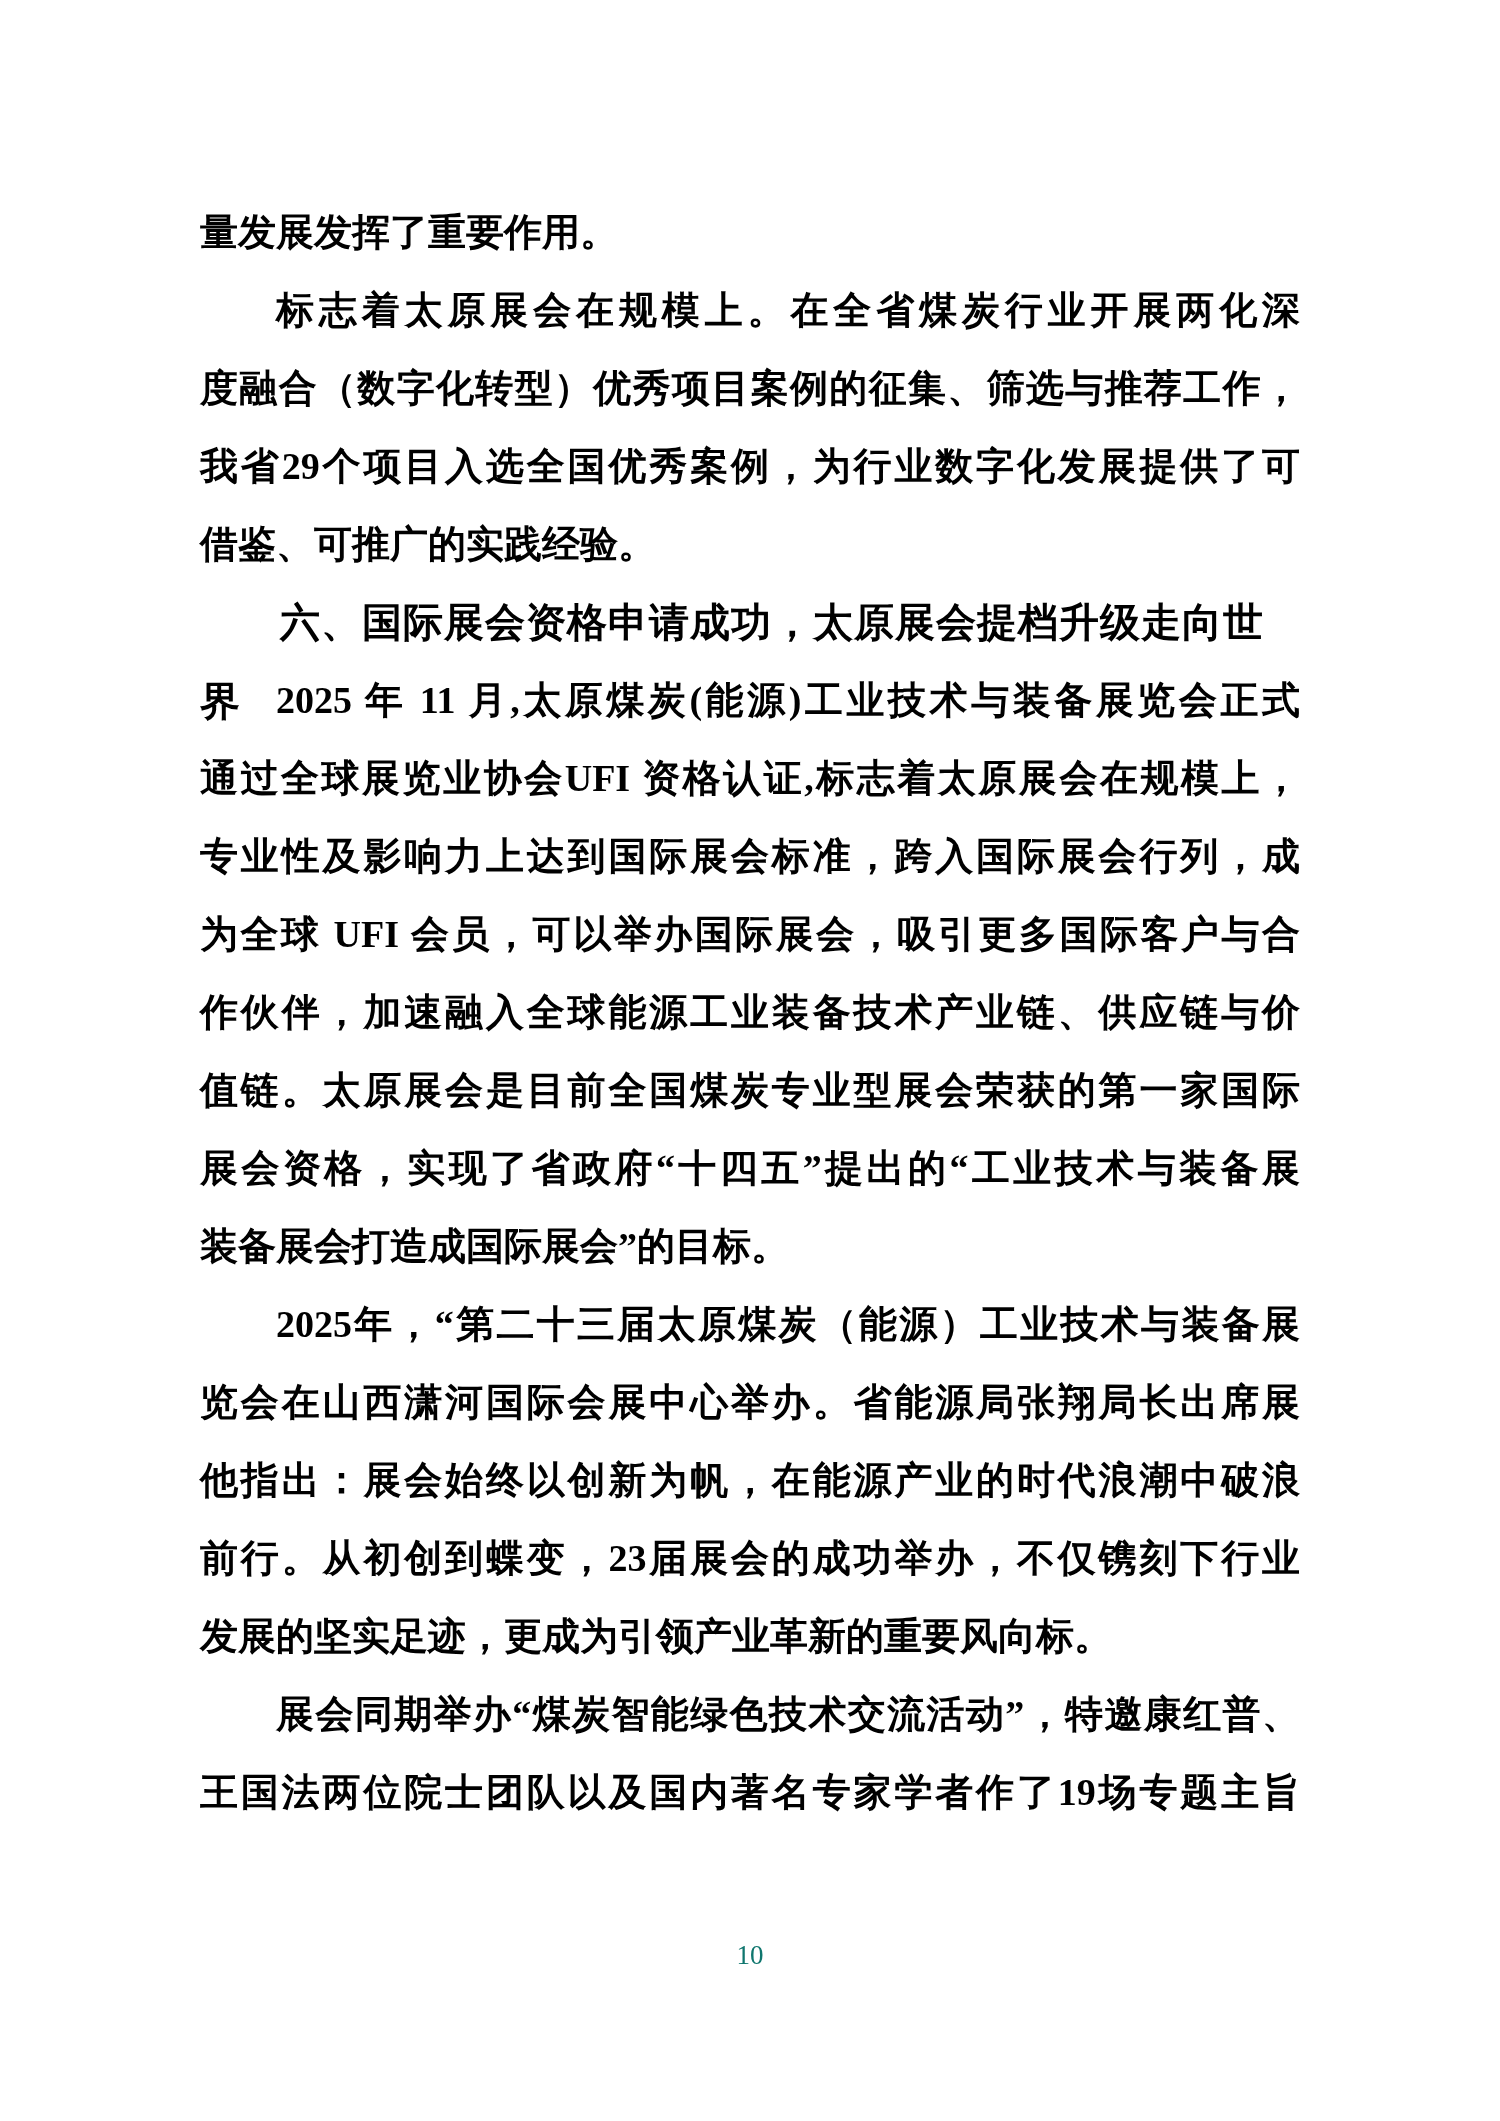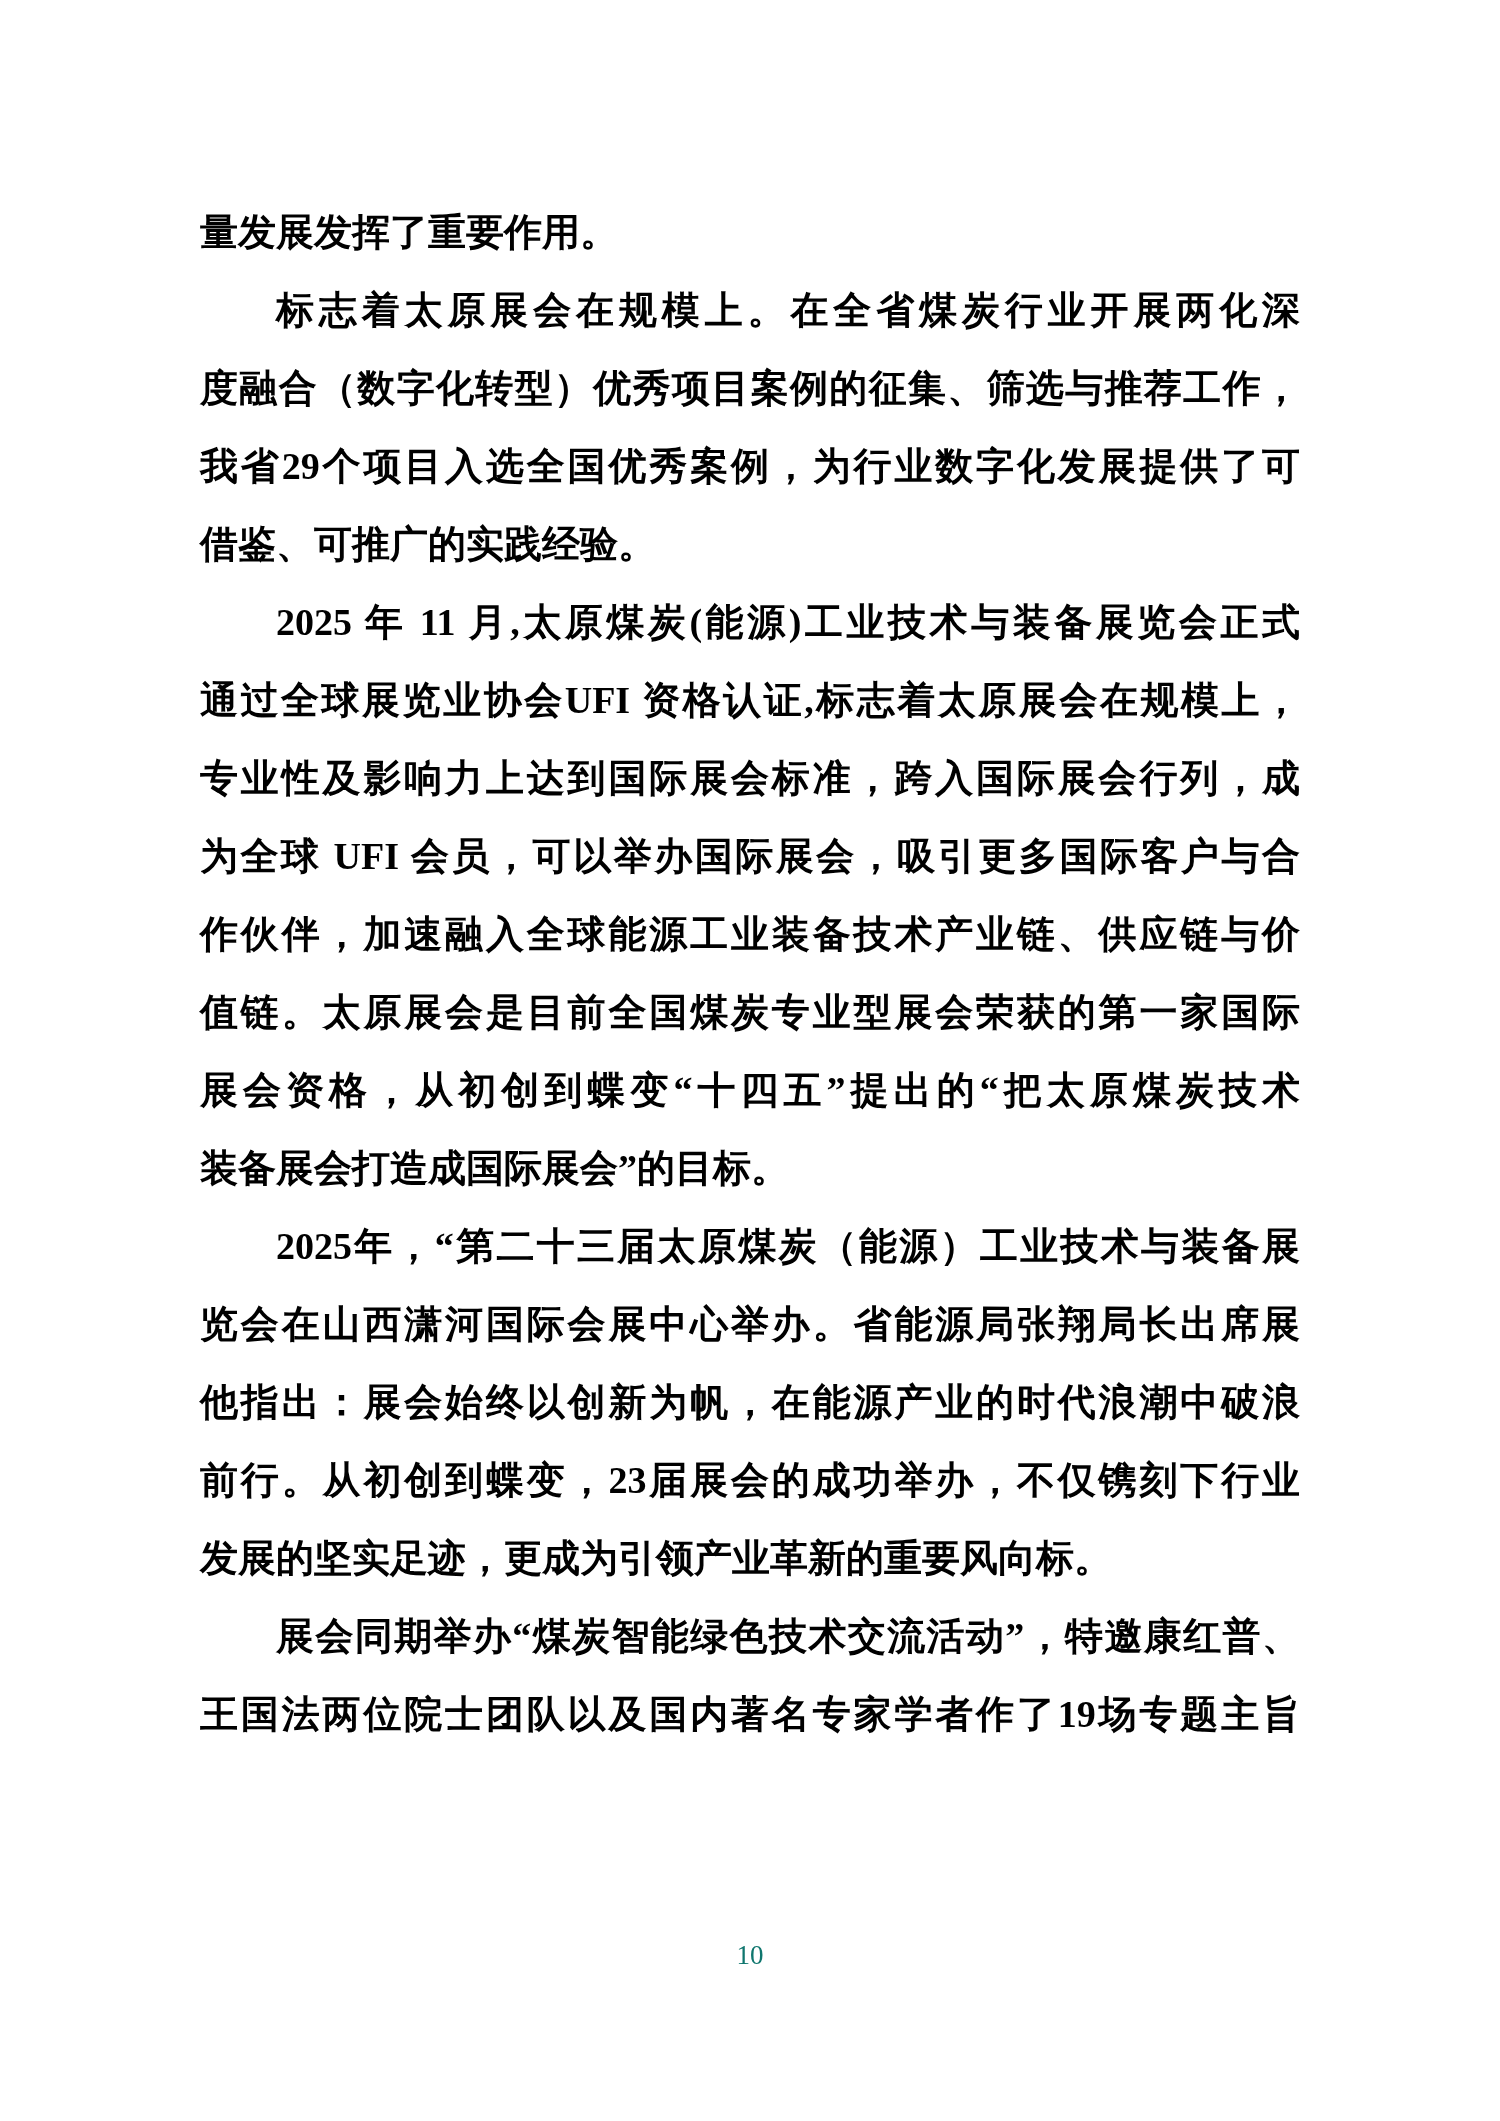--- a/index.html
+++ b/index.html
@@ -68,27 +68,28 @@
 </head>
 <body>
 
 <div class="page">
   <div class="doc-body">
       <div class="line"><span class="seg">量发展发挥了重要作用。</span></div>
       <div class="line indent justify"><span class="seg bold">标志着太原展会在规模上。</span><span class="seg">在全省煤炭行业开展两化深</span></div>
       <div class="line justify"><span class="seg">度融合（数字化转型）优秀项目案例的征集、筛选与推荐工作，</span></div>
       <div class="line justify"><span class="seg">我省29个项目入选全国优秀案例，为行业数字化发展提供了可</span></div>
       <div class="line"><span class="seg">借鉴、可推广的实践经验。</span></div>
+      <div class="line indent heading"><span class="seg bold">六、国际展会资格申请成功，太原展会提档升级走向世界</span></div>
       <div class="line indent justify"><span class="seg">2025 年 11 月,太原煤炭(能源)工业技术与装备展览会正式</span></div>
       <div class="line justify"><span class="seg">通过全球展览业协会UFI 资格认证,标志着太原展会在规模上，</span></div>
       <div class="line justify"><span class="seg">专业性及影响力上达到国际展会标准，跨入国际展会行列，成</span></div>
       <div class="line justify"><span class="seg">为全球 UFI 会员，可以举办国际展会，吸引更多国际客户与合</span></div>
       <div class="line justify"><span class="seg">作伙伴，加速融入全球能源工业装备技术产业链、供应链与价</span></div>
       <div class="line justify"><span class="seg">值链。太原展会是目前全国煤炭专业型展会荣获的第一家国际</span></div>
-      <div class="line justify"><span class="seg">展会资格，从初创到蝶变“十四五”提出的“把太原煤炭技术</span></div>
+      <div class="line justify"><span class="seg">展会资格，实现了省政府“十四五”提出的“工业技术与装备展</span></div>
       <div class="line"><span class="seg">装备展会打造成国际展会”的目标。</span></div>
       <div class="line indent justify"><span class="seg">2025年，“第二十三届太原煤炭（能源）工业技术与装备展</span></div>
       <div class="line justify"><span class="seg">览会在山西潇河国际会展中心举办。省能源局张翔局长出席展</span></div>
       <div class="line justify"><span class="seg">他指出：展会始终以创新为帆，在能源产业的时代浪潮中破浪</span></div>
       <div class="line justify"><span class="seg">前行。从初创到蝶变，23届展会的成功举办，不仅镌刻下行业</span></div>
       <div class="line"><span class="seg">发展的坚实足迹，更成为引领产业革新的重要风向标。</span></div>
       <div class="line indent justify"><span class="seg">展会同期举办“煤炭智能绿色技术交流活动”，特邀康红普、</span></div>
       <div class="line justify"><span class="seg">王国法两位院士团队以及国内著名专家学者作了19场专题主旨</span></div>
     </div>
   <div class="page-footer">

